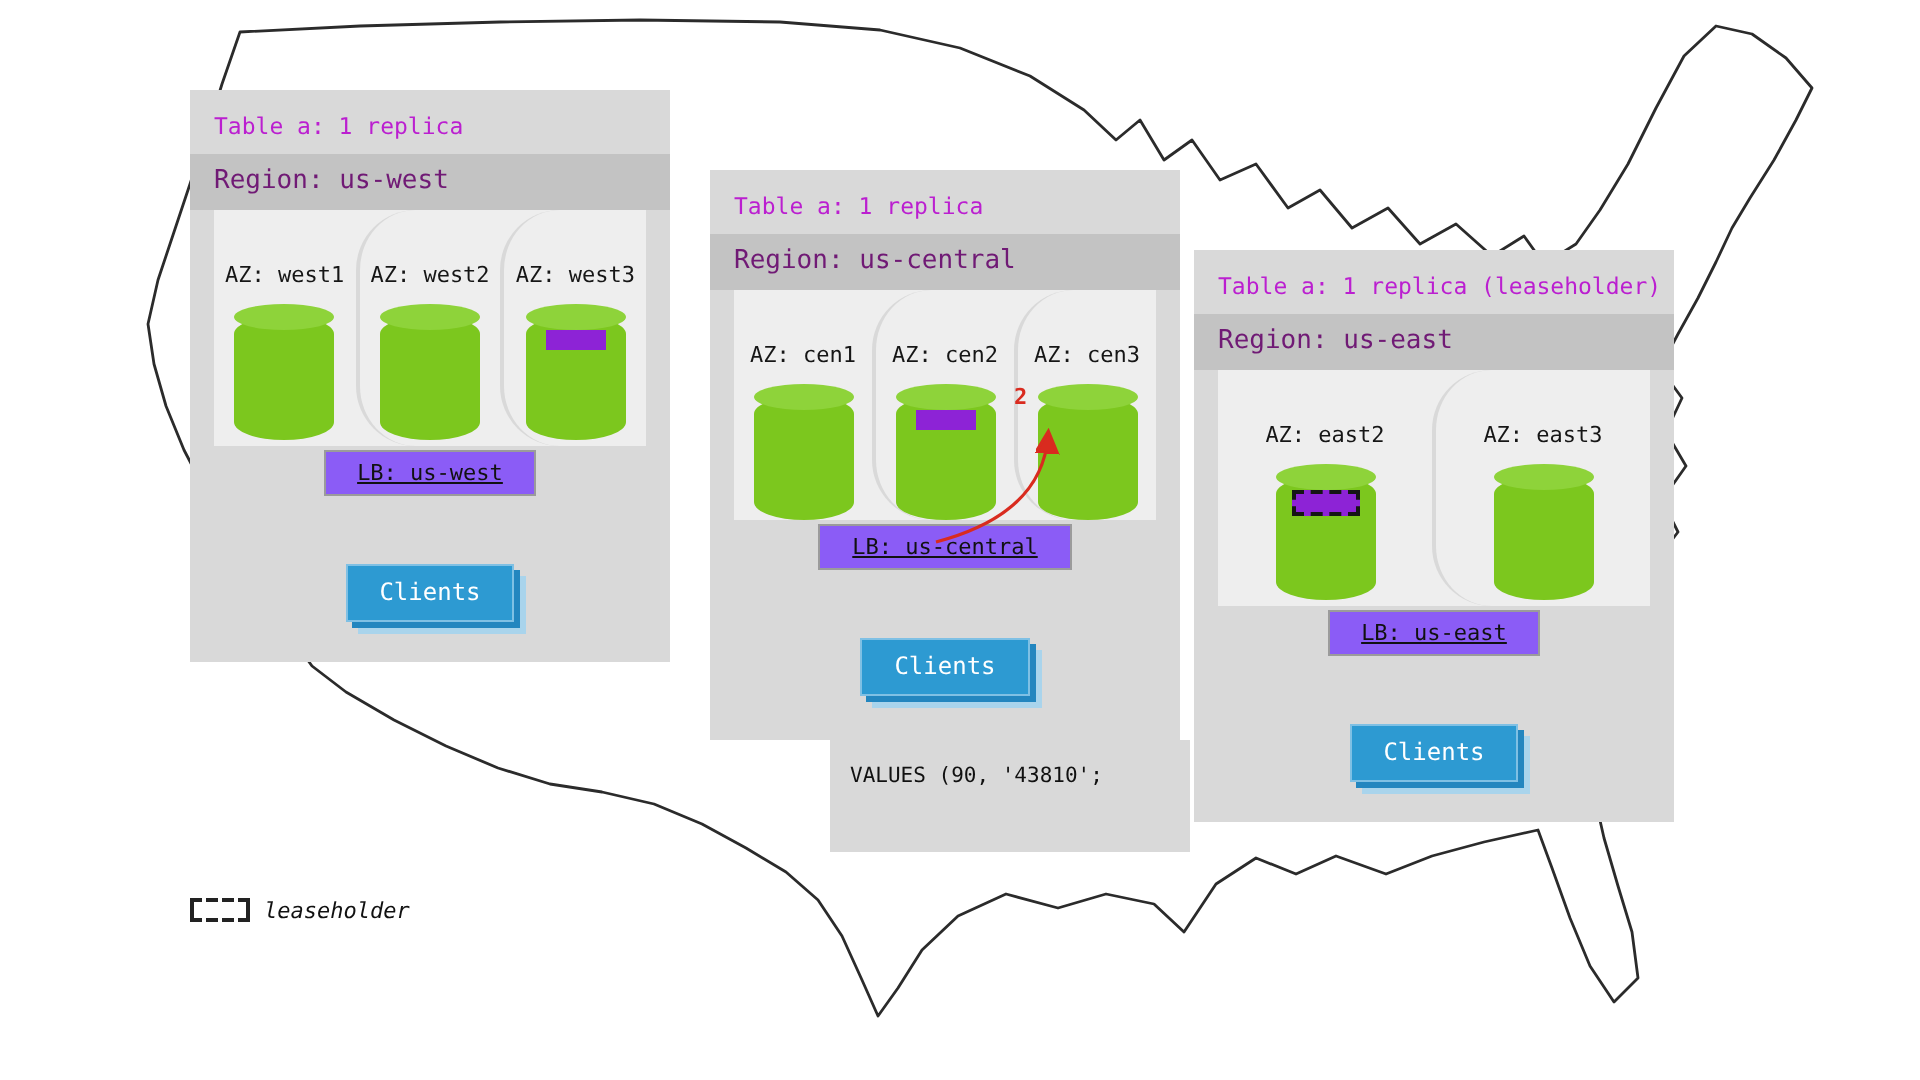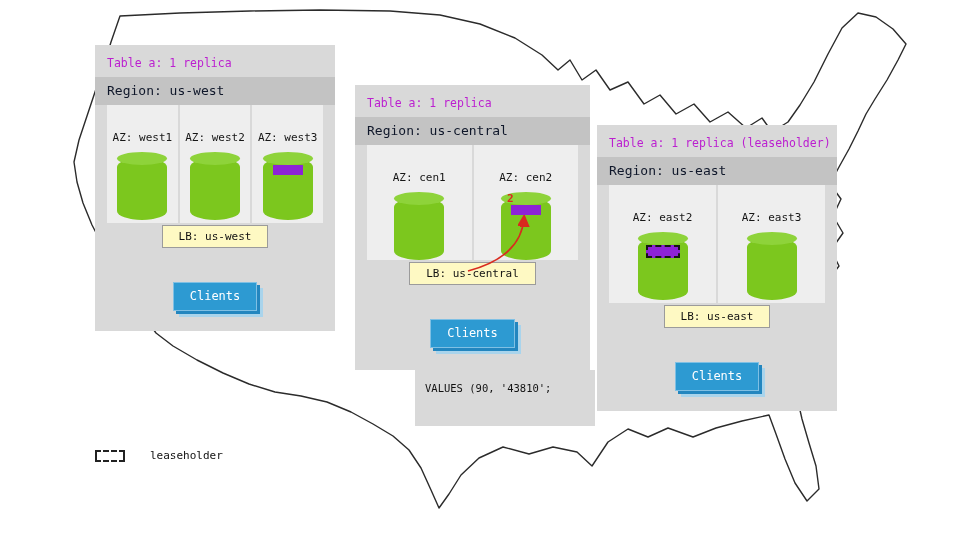--- a/index.html
+++ b/index.html
@@ -10,42 +10,42 @@
     --panel-gray:#d9d9d9; --region-bar-gray:#c3c3c3; --az-bg:#eeeeee;
   }
   html,body { width:960px; height:540px; }
   body {
     position:relative; background:#ffffff; overflow:hidden;
     font-family:"DejaVu Sans Mono", monospace; color:#111;
   }
   .map-svg { position:absolute; left:0; top:0; }
   .panel { position:absolute; background:var(--panel-gray); }
   .panel-title { padding:11px 10px 7px 12px; font-size:11.5px; color:var(--accent-purple); white-space:nowrap;border-radius:11px; }
-  .region-bar { background:var(--region-bar-gray); padding:6px 12px 7px; font-size:13px; color:#0f172a; }
+  .region-bar { background:var(--region-bar-gray); padding:6px 12px 7px; font-size:13px; color:#701a75; }
   .az-box { background:var(--az-bg); margin:0 12px; height:118px; display:flex; }
   .az-col { flex:1; padding-top:26px; display:flex; flex-direction:column; align-items:center; gap:8px; }
-  .az-col + .az-col { border-left:2px solid var(--panel-gray); }
+  .az-col + .az-col { border-left:2px solid var(--panel-gray);border-radius:30px; }
   .az-label { font-size:11px; color:#161616; white-space:nowrap; }
   .cyl { position:relative; width:50px; height:68px; }
   .cyl-side { position:absolute; top:6px; left:0; width:100%; height:calc(100% - 6px);
               background:var(--cylinder-green); border-radius:25px / 9px; }
   .cyl-lid  { position:absolute; top:0; left:0; width:100%; height:13px;
               background:var(--cylinder-green-top); border-radius:50%; }
   .replica-chip { position:absolute; top:13px; left:50%; transform:translateX(-50%);
                   width:30px; height:10px; background:var(--replica-purple); z-index:2; }
   .replica-chip.leaseholder { width:34px; height:13px; border:2px dashed #151515; }
-  .lb-box { margin:2px auto 0; width:max-content; background:#fef9c3; border:1px solid #9b9b9b;
-            padding:4px 16px; font-size:11px; }
+  .lb-box { margin:2px auto 0; width:max-content; background:#8b5cf6; border:1px solid #9b9b9b;
+            padding:4px 16px; font-size:11px;text-decoration:underline; }
   .clients-btn { display:block; margin:34px auto 0; width:max-content;
                  background:var(--clients-blue); color:#fff; border:1px solid #7fc0e4;
                  padding:6px 16px 7px; font-size:12px; font-family:"DejaVu Sans Mono", monospace;
                  box-shadow:3px 3px 0 #2386bf, 6px 6px 0 #a9d4ec; cursor:pointer; }
   .sql-panel { position:absolute; left:415px; top:370px; width:180px; height:56px;
                background:var(--panel-gray); padding:10px 10px; font-size:10.5px; line-height:1.55; }
-  .legend { position:absolute; left:95px; top:449px; display:flex; align-items:center; gap:25px; }
+  .legend { position:absolute; left:95px; top:449px; display:flex; align-items:flex-start; gap:7px;font-style:italic; }
   .legend-swatch { width:30px; height:12px; border:2px dashed #222; background:#ffffff; }
   .legend-label { font-size:11px; }
   .arrow-svg { position:absolute; left:355px; top:85px; pointer-events:none; }
   .arrow-svg path { stroke:var(--arrow-red); }
   .arrow-svg .ah { fill:var(--arrow-red); }
   .arrow-step { position:absolute; left:507px; top:192px; color:var(--arrow-red);
                 font-size:11px; font-weight:bold; }
 </style>
 </head>
 <body>
@@ -108,20 +108,27 @@
       </div>
     </div>
     <div class="az-col">
       <div class="az-label">AZ: cen2</div>
       <div class="cyl">
         <div class="cyl-side"></div>
         <div class="cyl-lid"></div>
         <div class="replica-chip"></div>
       </div>
     </div>
+    <div class="az-col">
+      <div class="az-label">AZ: cen3</div>
+      <div class="cyl">
+        <div class="cyl-side"></div>
+        <div class="cyl-lid"></div>
+      </div>
+    </div>
   </div>
   <div class="lb-box">LB: us-central</div>
   <button class="clients-btn">Clients</button>
 </section>
 
 <section class="panel" style="left:597px; top:125px; width:240px; height:286px;">
   <div class="panel-title">Table a: 1 replica (leaseholder)</div>
   <div class="region-bar">Region: us-east</div>
   <div class="az-box">
     <div class="az-col">

